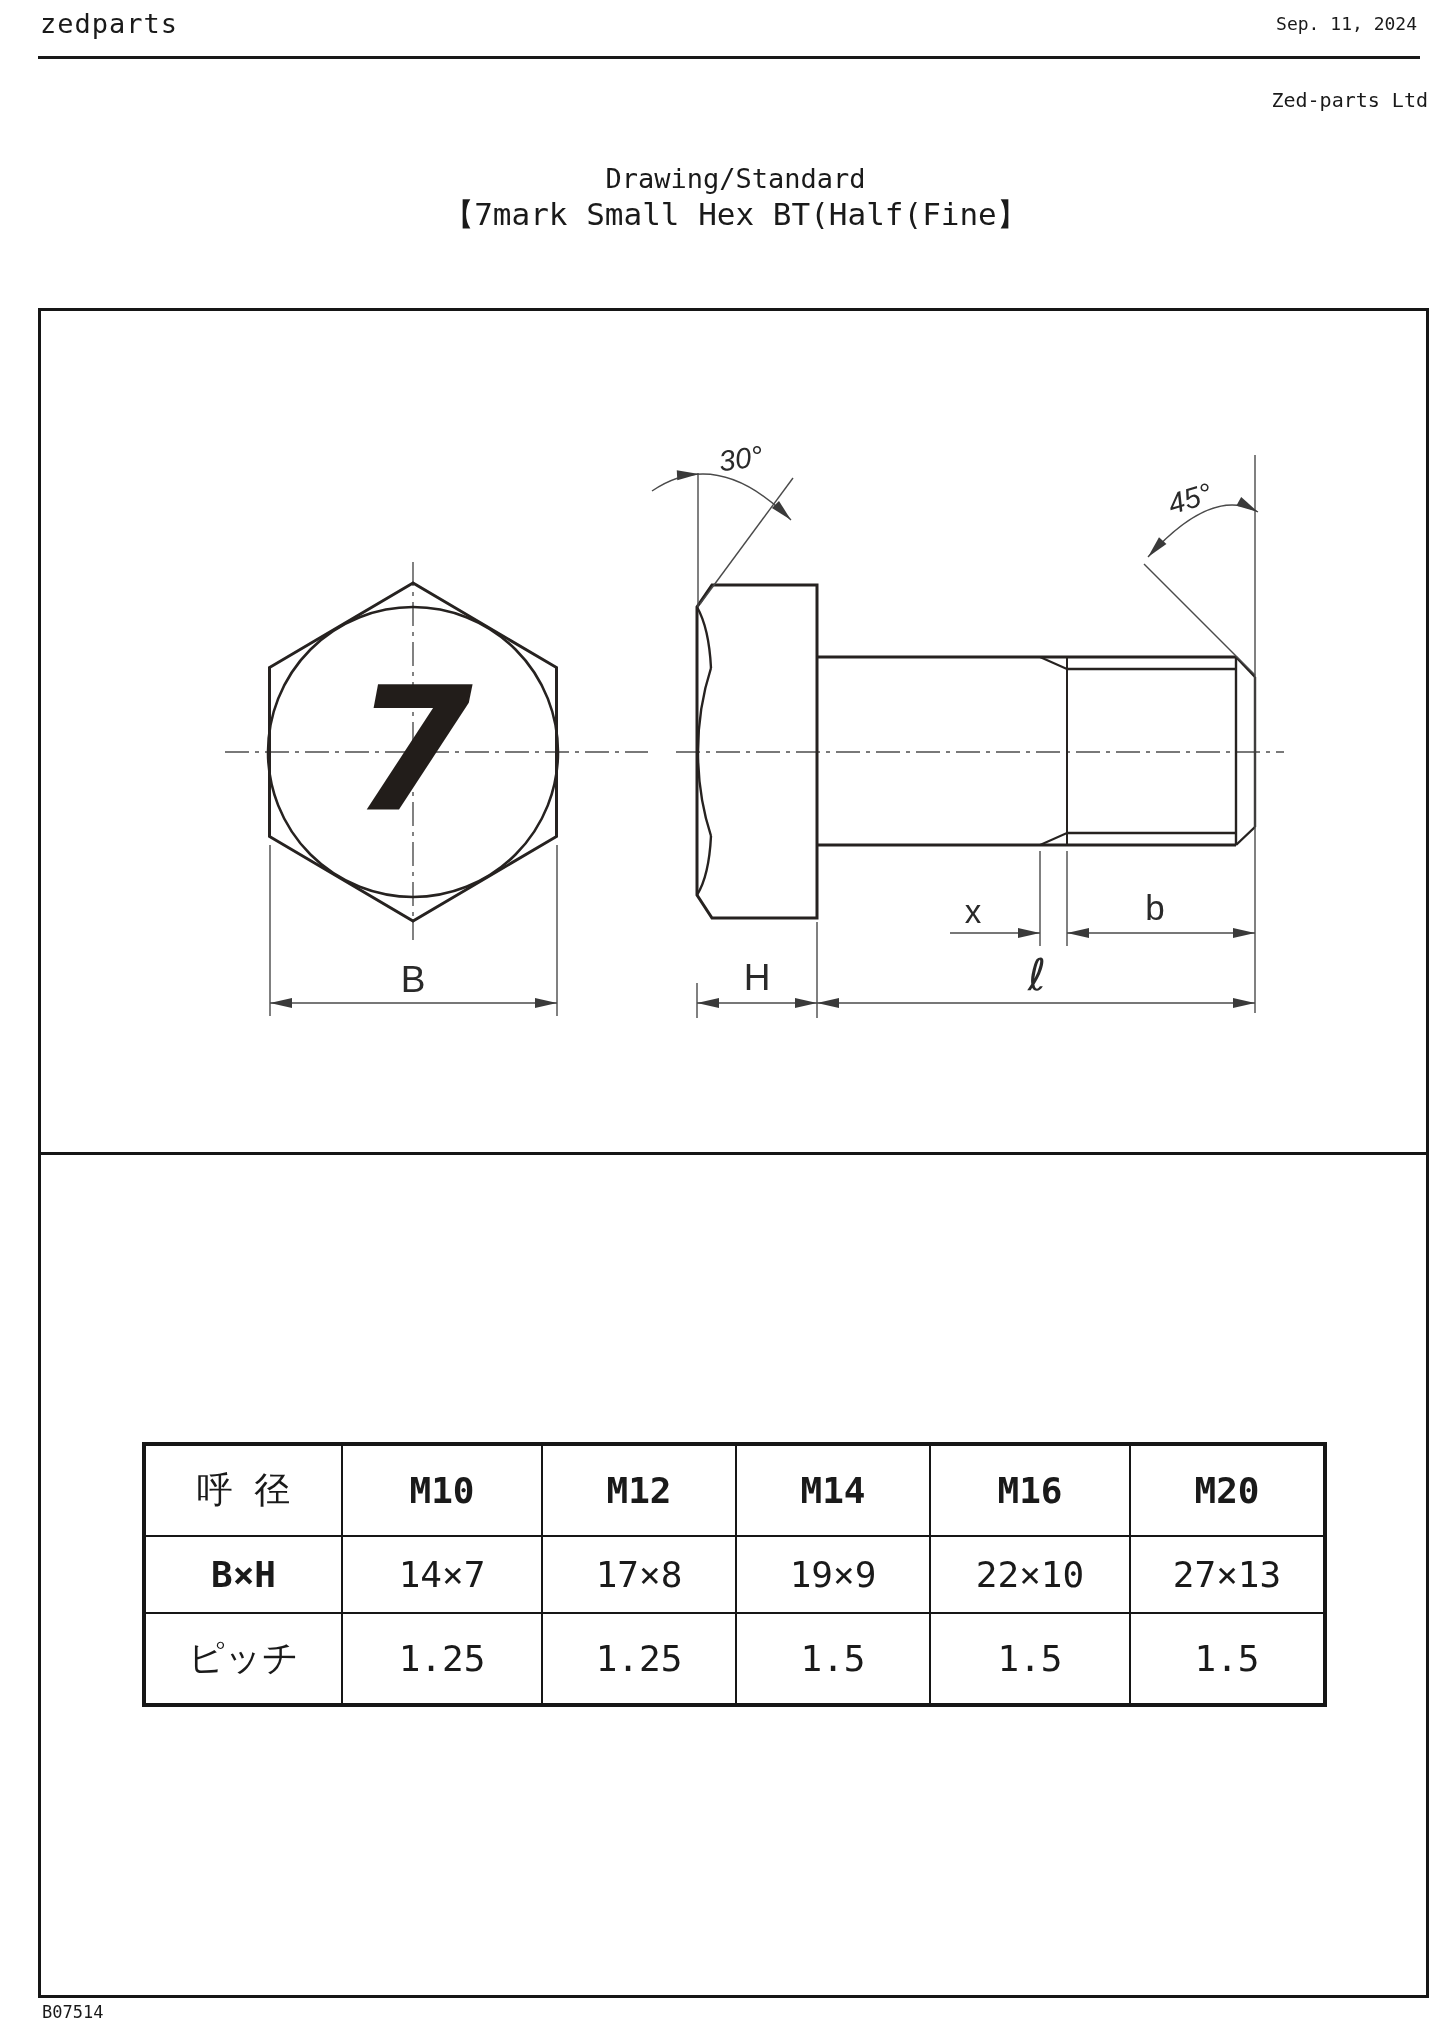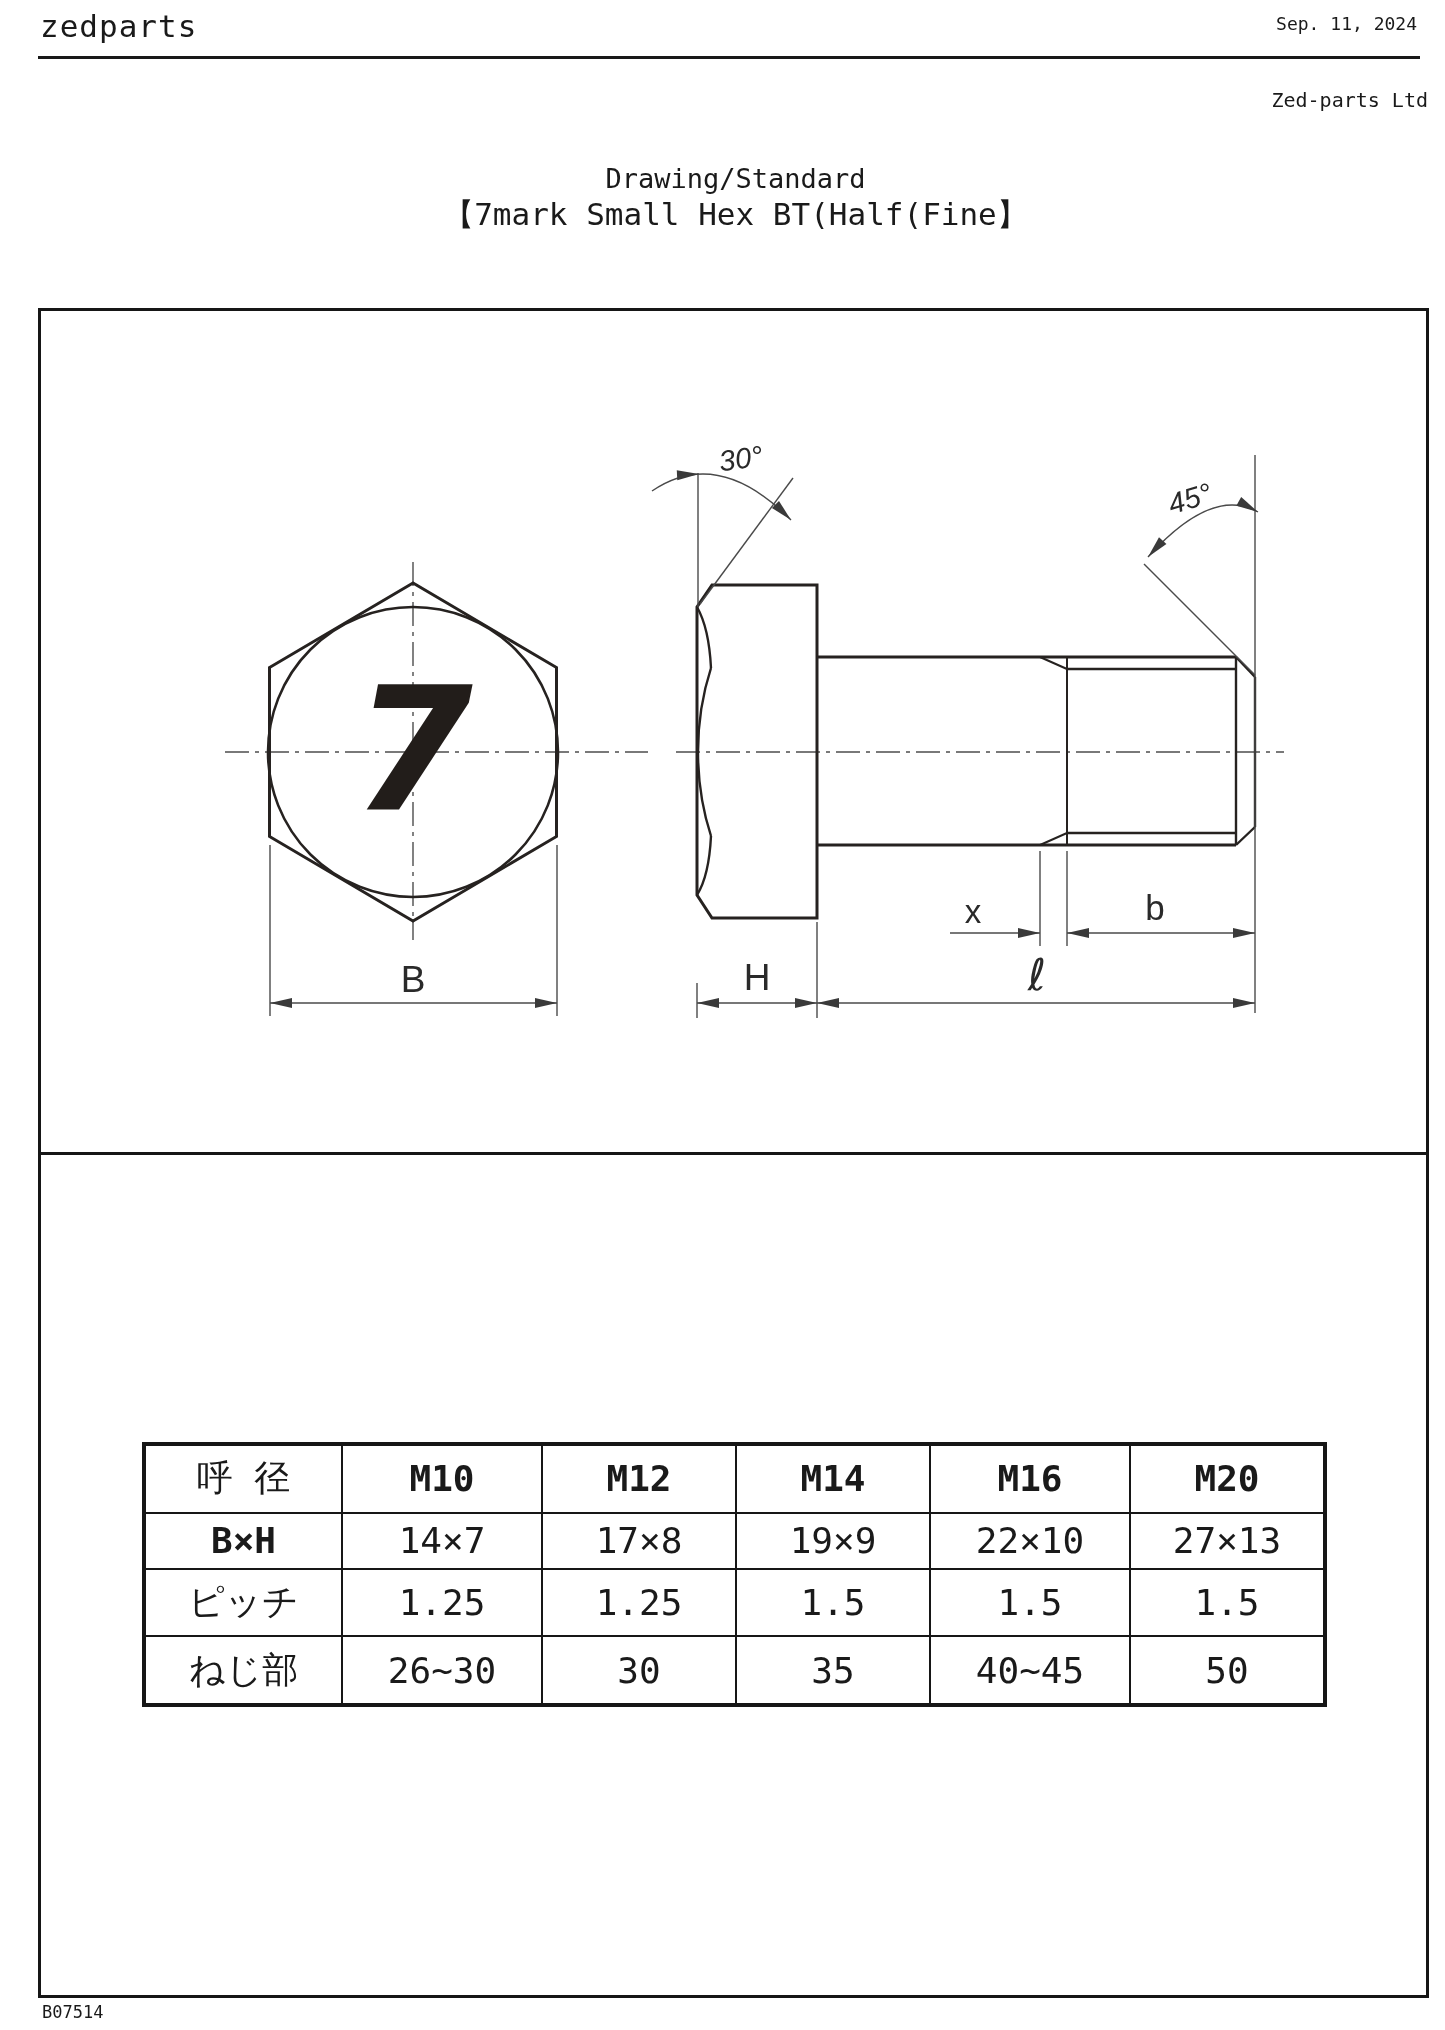--- a/index.html
+++ b/index.html
@@ -8,21 +8,21 @@
     width:1445px;height:2030px;
     background:#ffffff;
     color:#1a1a1a;
     font-family:"DejaVu Sans Mono", monospace;
     overflow:hidden;
   }
   .abs{position:absolute;}
   .ctr{transform:translate(-50%,-50%);white-space:nowrap;}
 
   
-  #logo{left:40px;top:8px;font-size:31px;letter-spacing:1px;}
+  #logo{left:40px;top:8px;font-size:27px;letter-spacing:1px;}
   #date{right:28px;top:13px;font-size:18px;}
   #header-rule{left:38px;top:56px;width:1382px;height:3px;background:#181818;}
   #company{right:17px;top:88px;font-size:20px;}
   #title-block{left:13px;top:0;width:1445px;text-align:center;}
   #title1{position:absolute;top:163px;width:100%;font-size:27px;}
   #title2{position:absolute;top:194px;width:100%;font-size:31px;}
 
   
   #sheet-box{left:38px;top:308px;width:1391px;height:1690px;border:3px solid #161616;box-sizing:border-box;}
   #sheet-divider{left:38px;top:1152px;width:1391px;height:3px;background:#161616;}
@@ -190,25 +190,17 @@
       <td>27×13</td>
     </tr>
     <tr>
       <td class="rowhead">ピッチ</td>
       <td>1.25</td>
       <td>1.25</td>
       <td>1.5</td>
       <td>1.5</td>
       <td>1.5</td>
     </tr>
-    <tr>
-      <td class="rowhead">ねじ部</td>
-      <td>26~30</td>
-      <td>30</td>
-      <td>35</td>
-      <td>40~45</td>
-      <td>50</td>
-    </tr>
   </tbody>
     </table>
 </div>
 
 <div class="abs" id="doc-number">B07514</div>
 
 </body></html>

